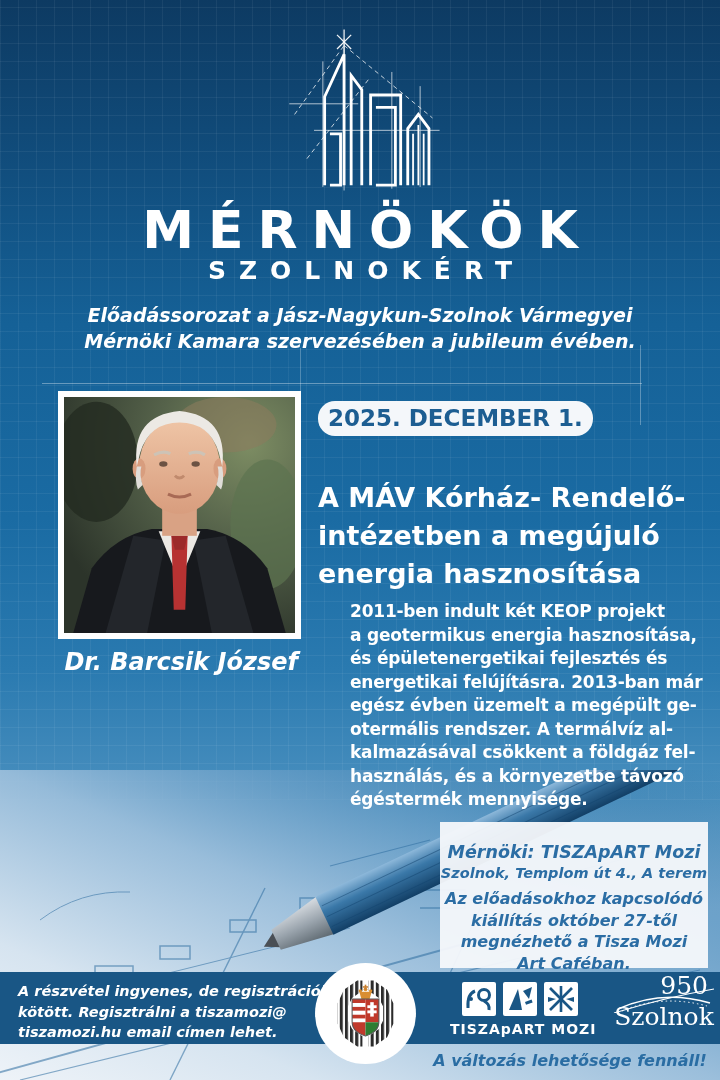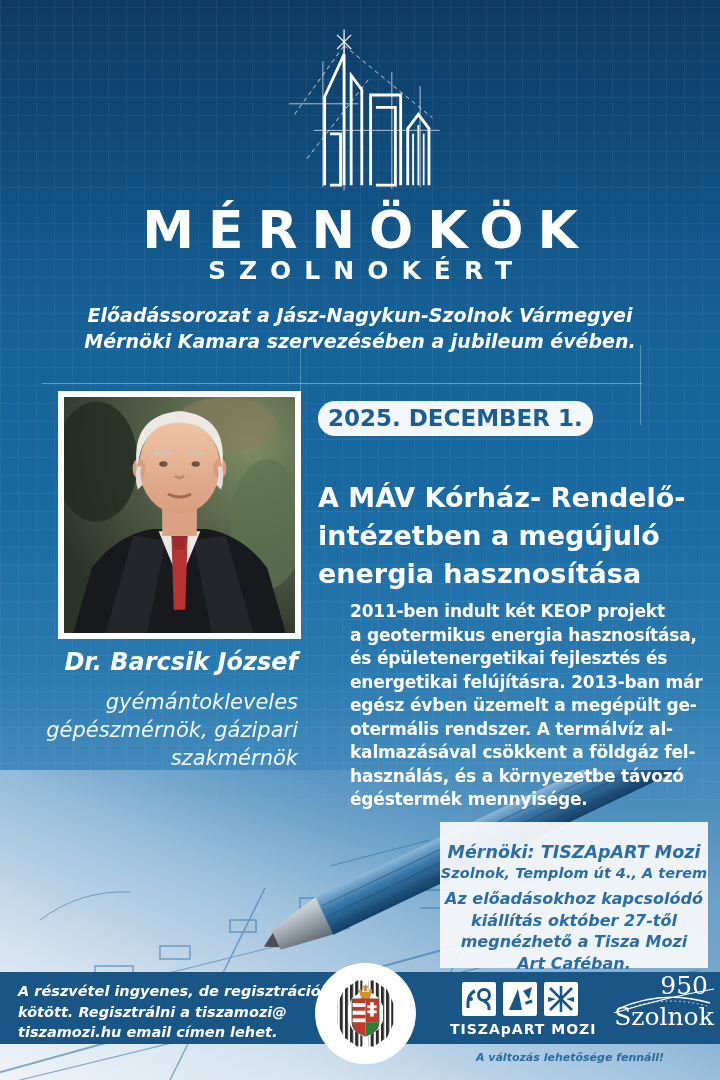--- a/index.html
+++ b/index.html
@@ -69,21 +69,21 @@
   .tiszapart{left:450px;top:982px;width:140px;text-align:center;}
   .tp-squares{display:flex;justify-content:center;gap:7px;}
   .tp-sq{width:34px;height:34px;background:#fff;border-radius:2px;}
   .tp-sq svg{display:block;width:34px;height:34px;}
   .tp-label{margin-top:5px;color:#fff;font-size:14px;font-weight:bold;letter-spacing:1px;white-space:nowrap;}
   .szolnok{left:612px;top:974px;width:104px;text-align:center;color:#fff;}
   .sz-num{font-family:"DejaVu Serif","Liberation Serif",serif;font-size:25px;text-align:right;padding-right:8px;line-height:24px;}
   .sz-arc{position:absolute;left:0;top:13px;width:104px;height:26px;}
   .sz-name{font-family:"DejaVu Serif","Liberation Serif",serif;font-size:25px;line-height:26px;margin-top:6px;}
   .tagline{left:430px;top:1051px;width:280px;text-align:center;color:#2a6da3;
-    font-size:11px;font-weight:bold;font-style:italic;}
+    font-size:16px;font-weight:bold;font-style:italic;}
 </style>
 </head>
 <body>
 
 <div class="poster">
 
   <div class="abs grid"></div>
   <div class="abs accent-line-h"></div>
   <div class="abs accent-line-v"></div>
   <div class="abs accent-line-v2"></div>
@@ -223,23 +223,20 @@
         <ellipse cx="57" cy="29" rx="1.8" ry="1.2"></ellipse>
       </g>
       <path d="M39,25 q4,-2 7,-0.5" stroke="#cdc3b6" stroke-width="1.4" fill="none"></path>
       <path d="M54,24.5 q4,-1.5 7,0.5" stroke="#cdc3b6" stroke-width="1.4" fill="none"></path>
       <path d="M48,34 q2,2 4,0" stroke="#c08a6d" stroke-width="1.2" fill="none"></path>
       <path d="M45,42 q5,2.5 10,0" stroke="#a86a55" stroke-width="1.3" fill="none"></path>
     </svg>
   </div>
 
   <div class="abs speaker-name">Dr. Barcsik József</div>
-  <div class="abs speaker-titles">gyémántokleveles
-gépészmérnök, gázipari
-szakmérnök</div>
 
   <div class="abs badge badge1">2025. DECEMBER 1.</div>
   <div class="abs event-title">A MÁV Kórház- Rendelő-
 intézetben a megújuló
 energia hasznosítása</div>
   <div class="abs event-desc">2011-ben indult két KEOP projekt
 a geotermikus energia hasznosítása,
 és épületenergetikai fejlesztés és
 energetikai felújításra. 2013-ban már
 egész évben üzemelt a megépült ge-

